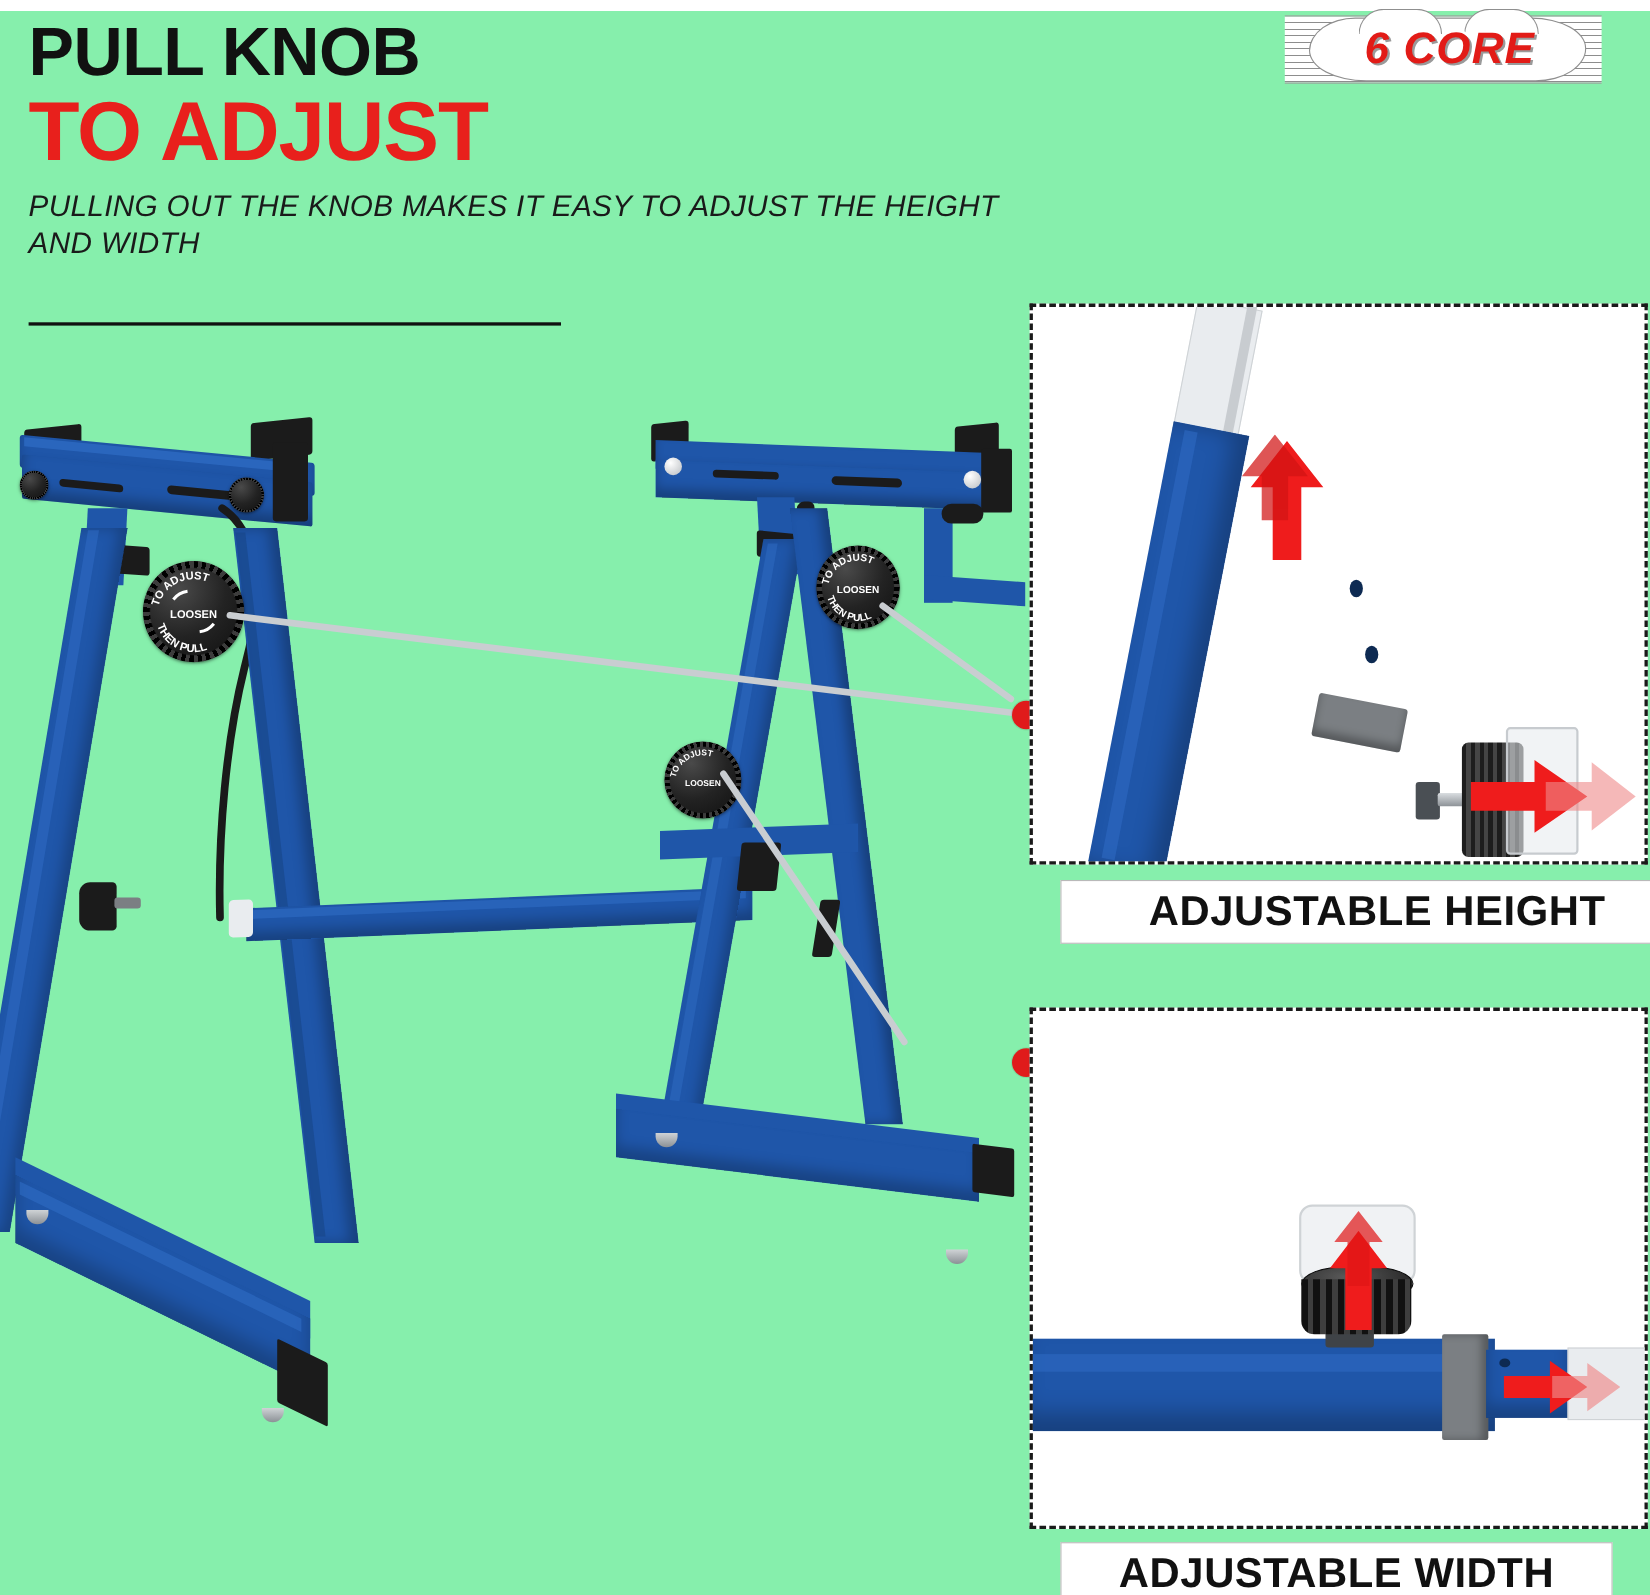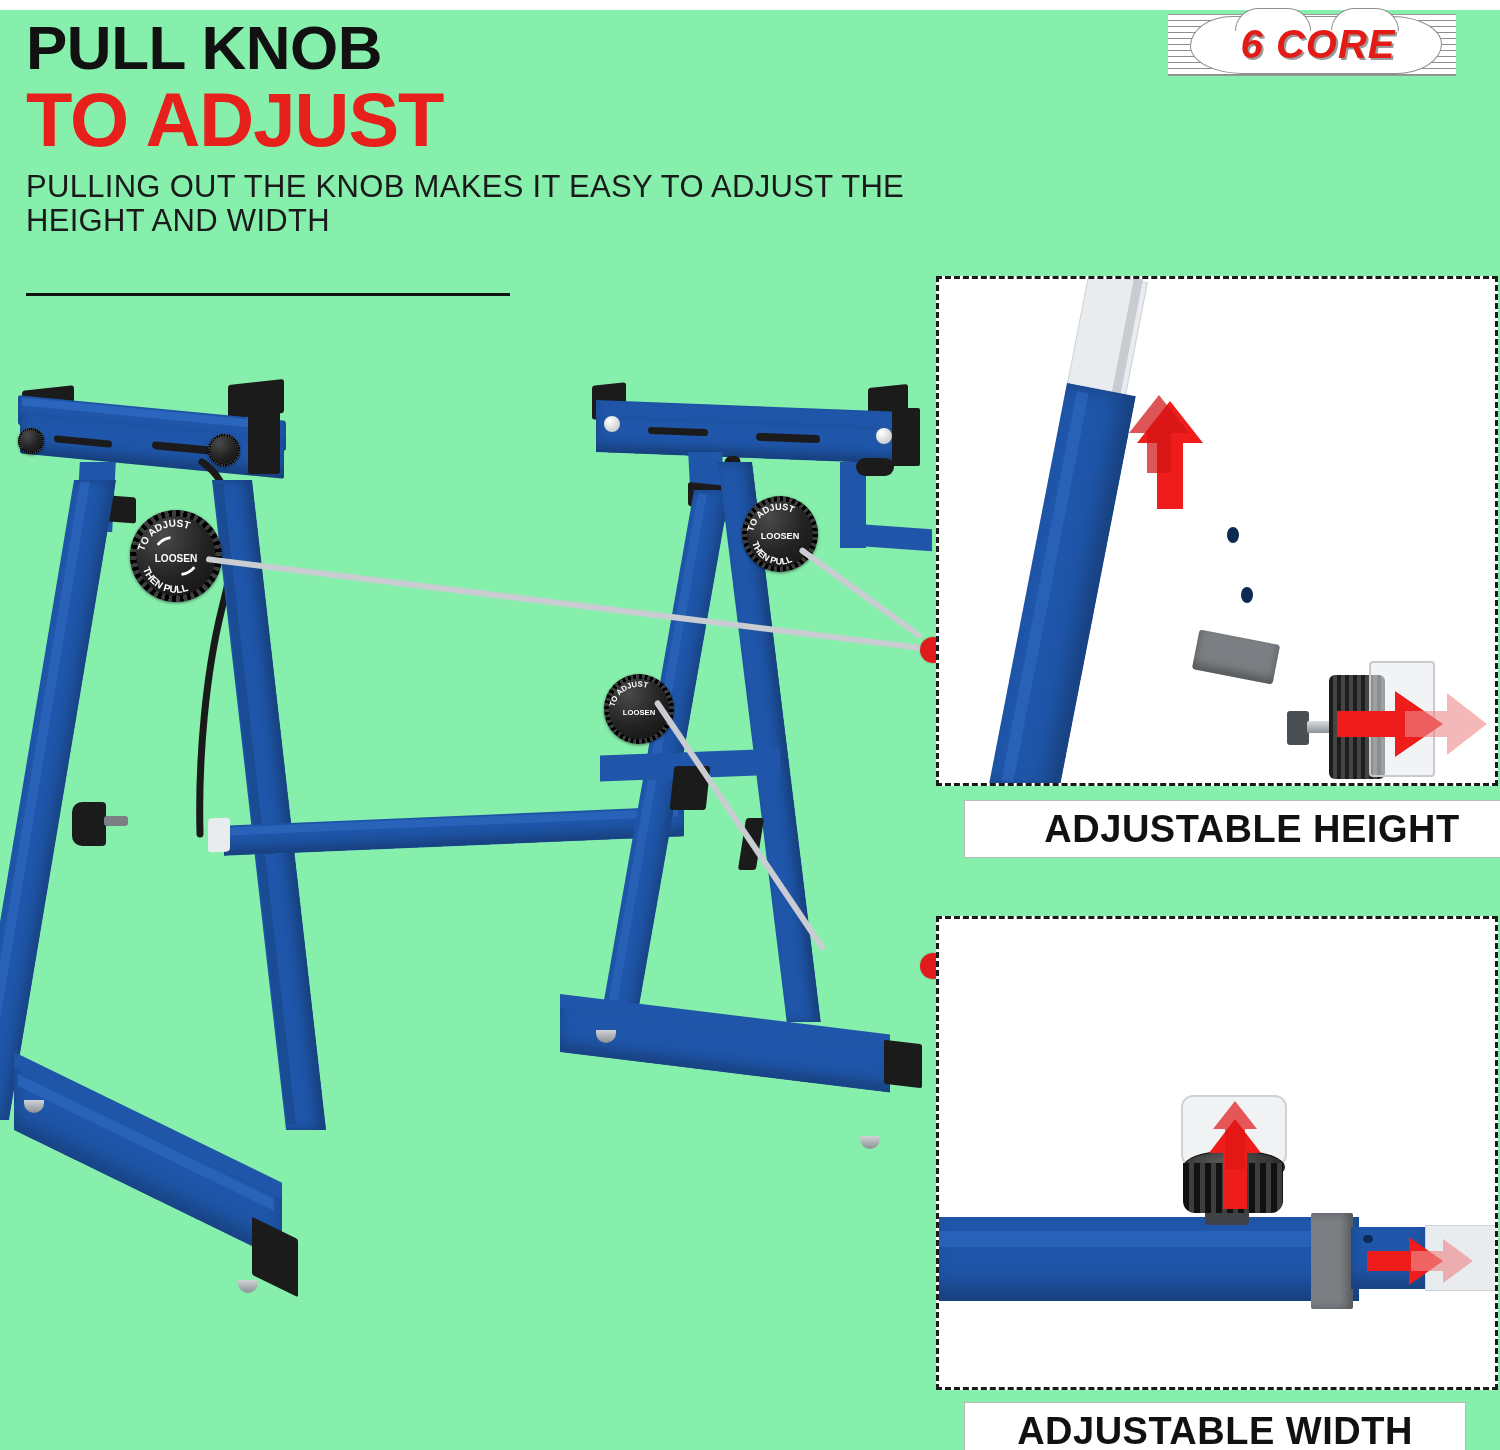--- a/index.html
+++ b/index.html
@@ -15,21 +15,21 @@
   .headline-wrap{position:absolute;left:26px;top:6px;width:920px;}
   .hl-1{
     font-size:62px;font-weight:bold;letter-spacing:-0.5px;color:#111111;
     line-height:64px;white-space:nowrap;
   }
   .hl-2{
     font-size:76px;font-weight:bold;letter-spacing:-1px;color:#e8201c;
     line-height:76px;white-space:nowrap;margin-top:2px;
   }
   .sub{
-    margin-top:12px;font-size:31px;color:#1a1a1a;
+    margin-top:12px;font-size:27px;font-style:italic;color:#1a1a1a;
     line-height:34px;letter-spacing:0.3px;
   }
   .rule{
     position:absolute;left:26px;top:283px;width:484px;height:3px;background:#111;
   }
 
   
   .logo{position:absolute;left:1168px;top:4px;width:288px;height:62px;}
   .logo-stripes{
     position:absolute;inset:0;

